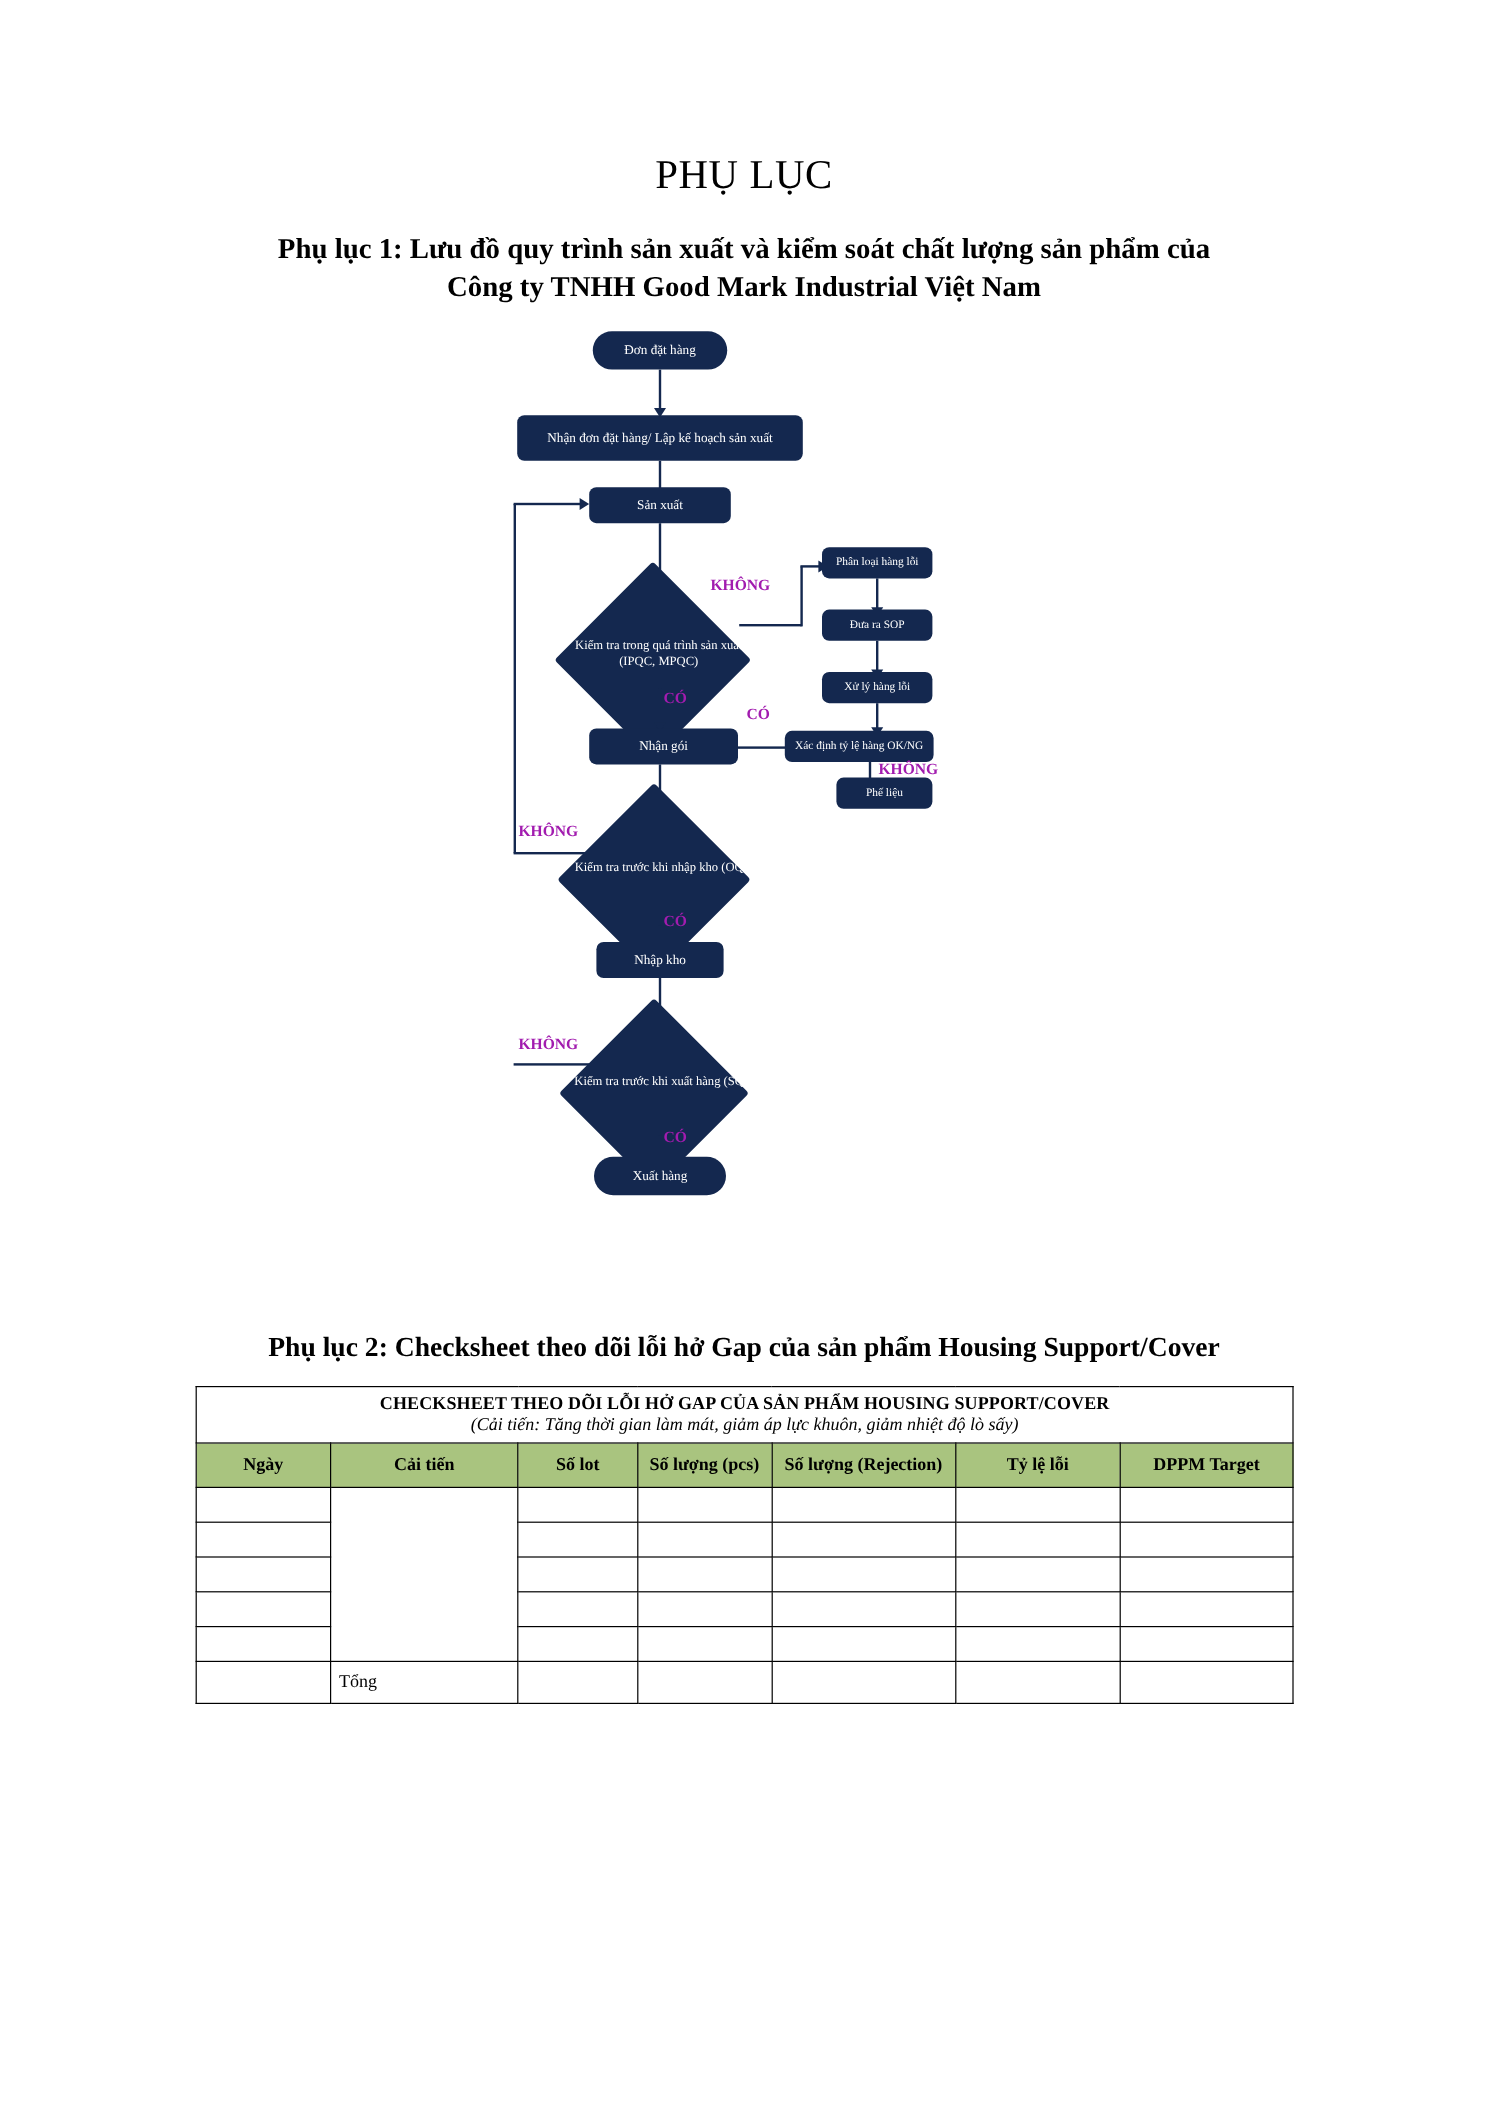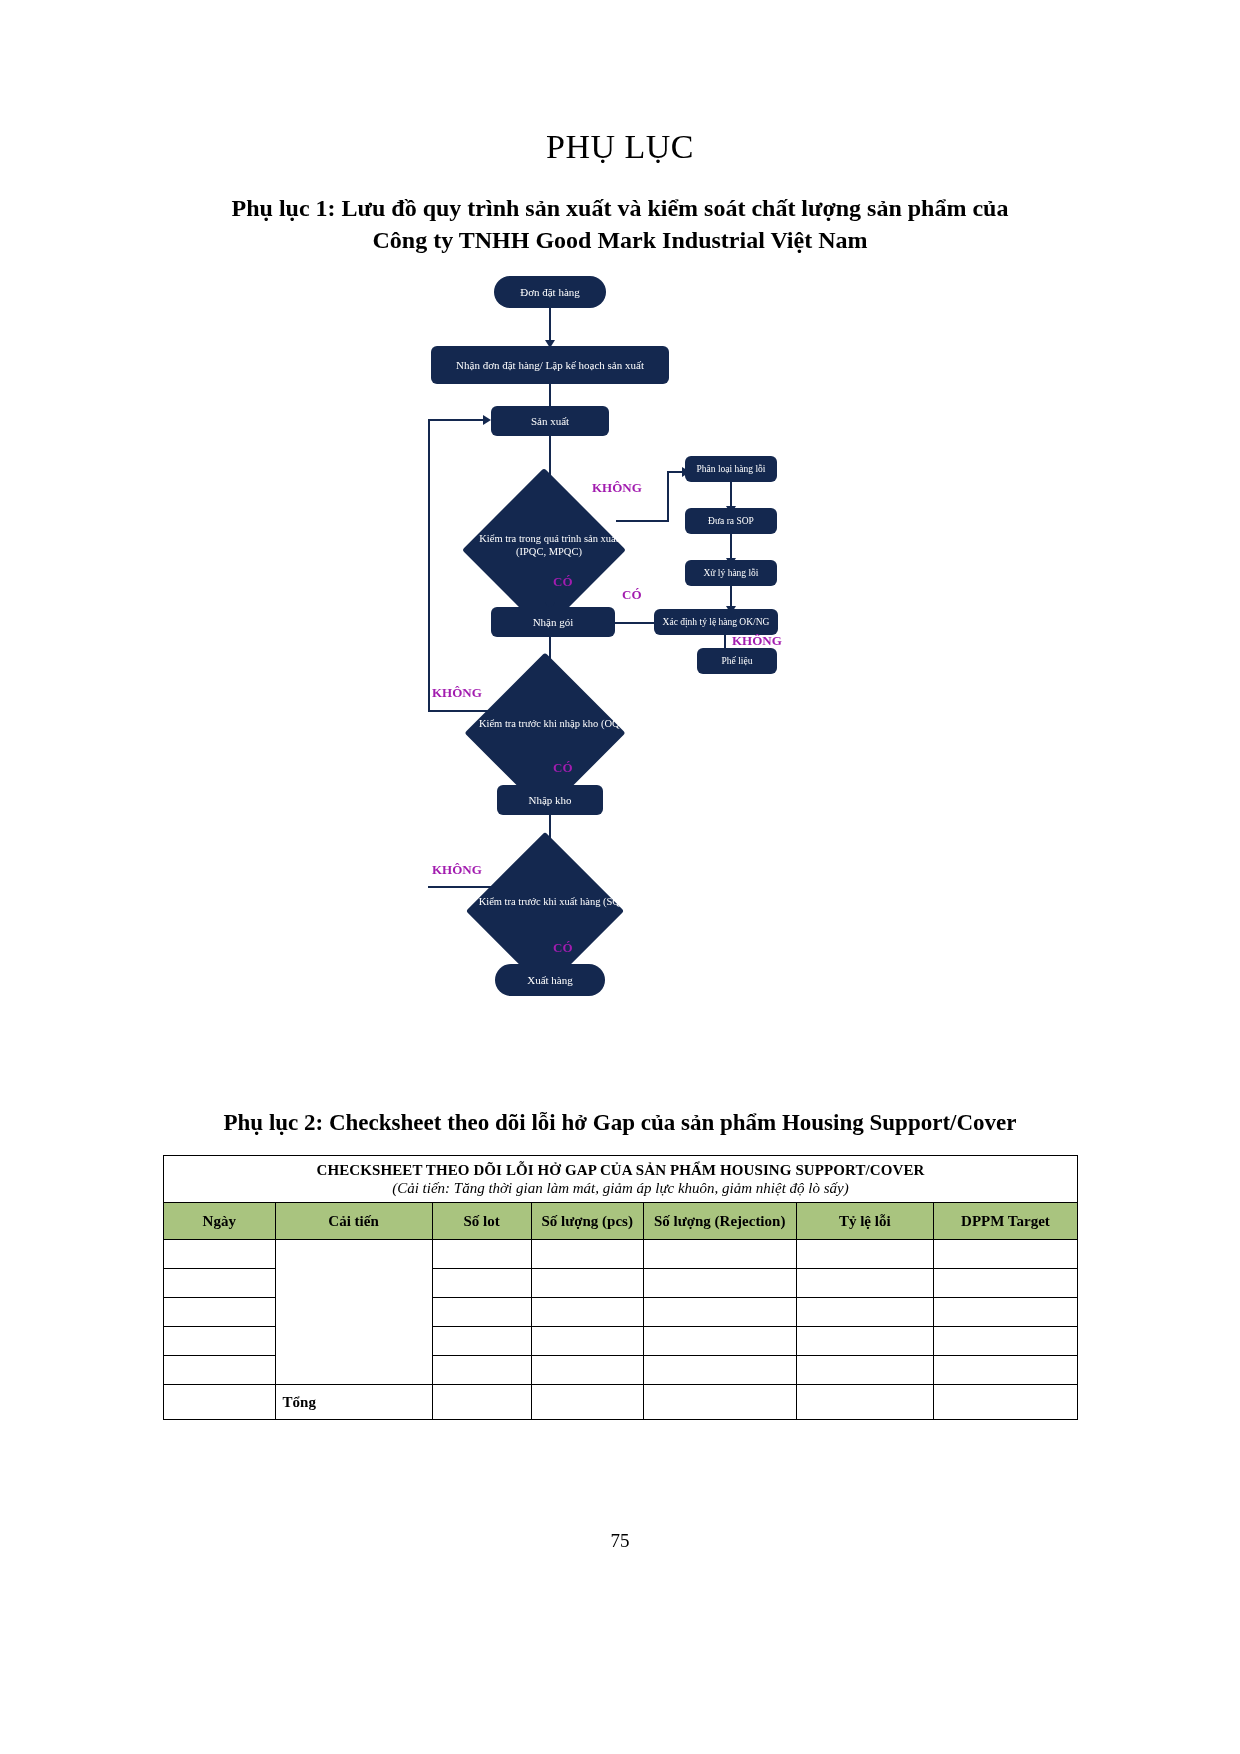--- a/index.html
+++ b/index.html
@@ -80,21 +80,21 @@
   .cs-sub{
     text-align:center;font-style:italic;font-size:14px;
     padding:0 0 5px 0 !important;border-top:none !important;
   }
   .hdr td{
     background:#a9c47f;text-align:center;font-weight:bold;
     font-size:15px;height:28px;
   }
   .datarow td{height:20px;}
   .totalrow td{height:26px;}
-  .totalrow td.tot{font-weight:bold;padding-left:7px;font-size:15px;}
+  .totalrow td.tot{font-weight:normal;padding-left:7px;font-size:15px;}
   .c-ngay{width:110px;}
   .c-caitien{width:160px;}
   .c-solot{width:98px;}
   .c-sl{width:110px;}
   .c-rej{width:152px;}
   .c-tyle{width:140px;}
   .c-dppm{width:145px;}
 
   .pageno{
     position:absolute;left:0;top:1530px;width:1240px;text-align:center;
@@ -268,14 +268,13 @@
         <td></td>
         <td></td>
         <td></td>
         <td></td>
         <td></td>
       </tr>
     </tbody>
       </table>
   </div>
 
-  <div class="pageno">75</div>
 </div>
 
 </body></html>

